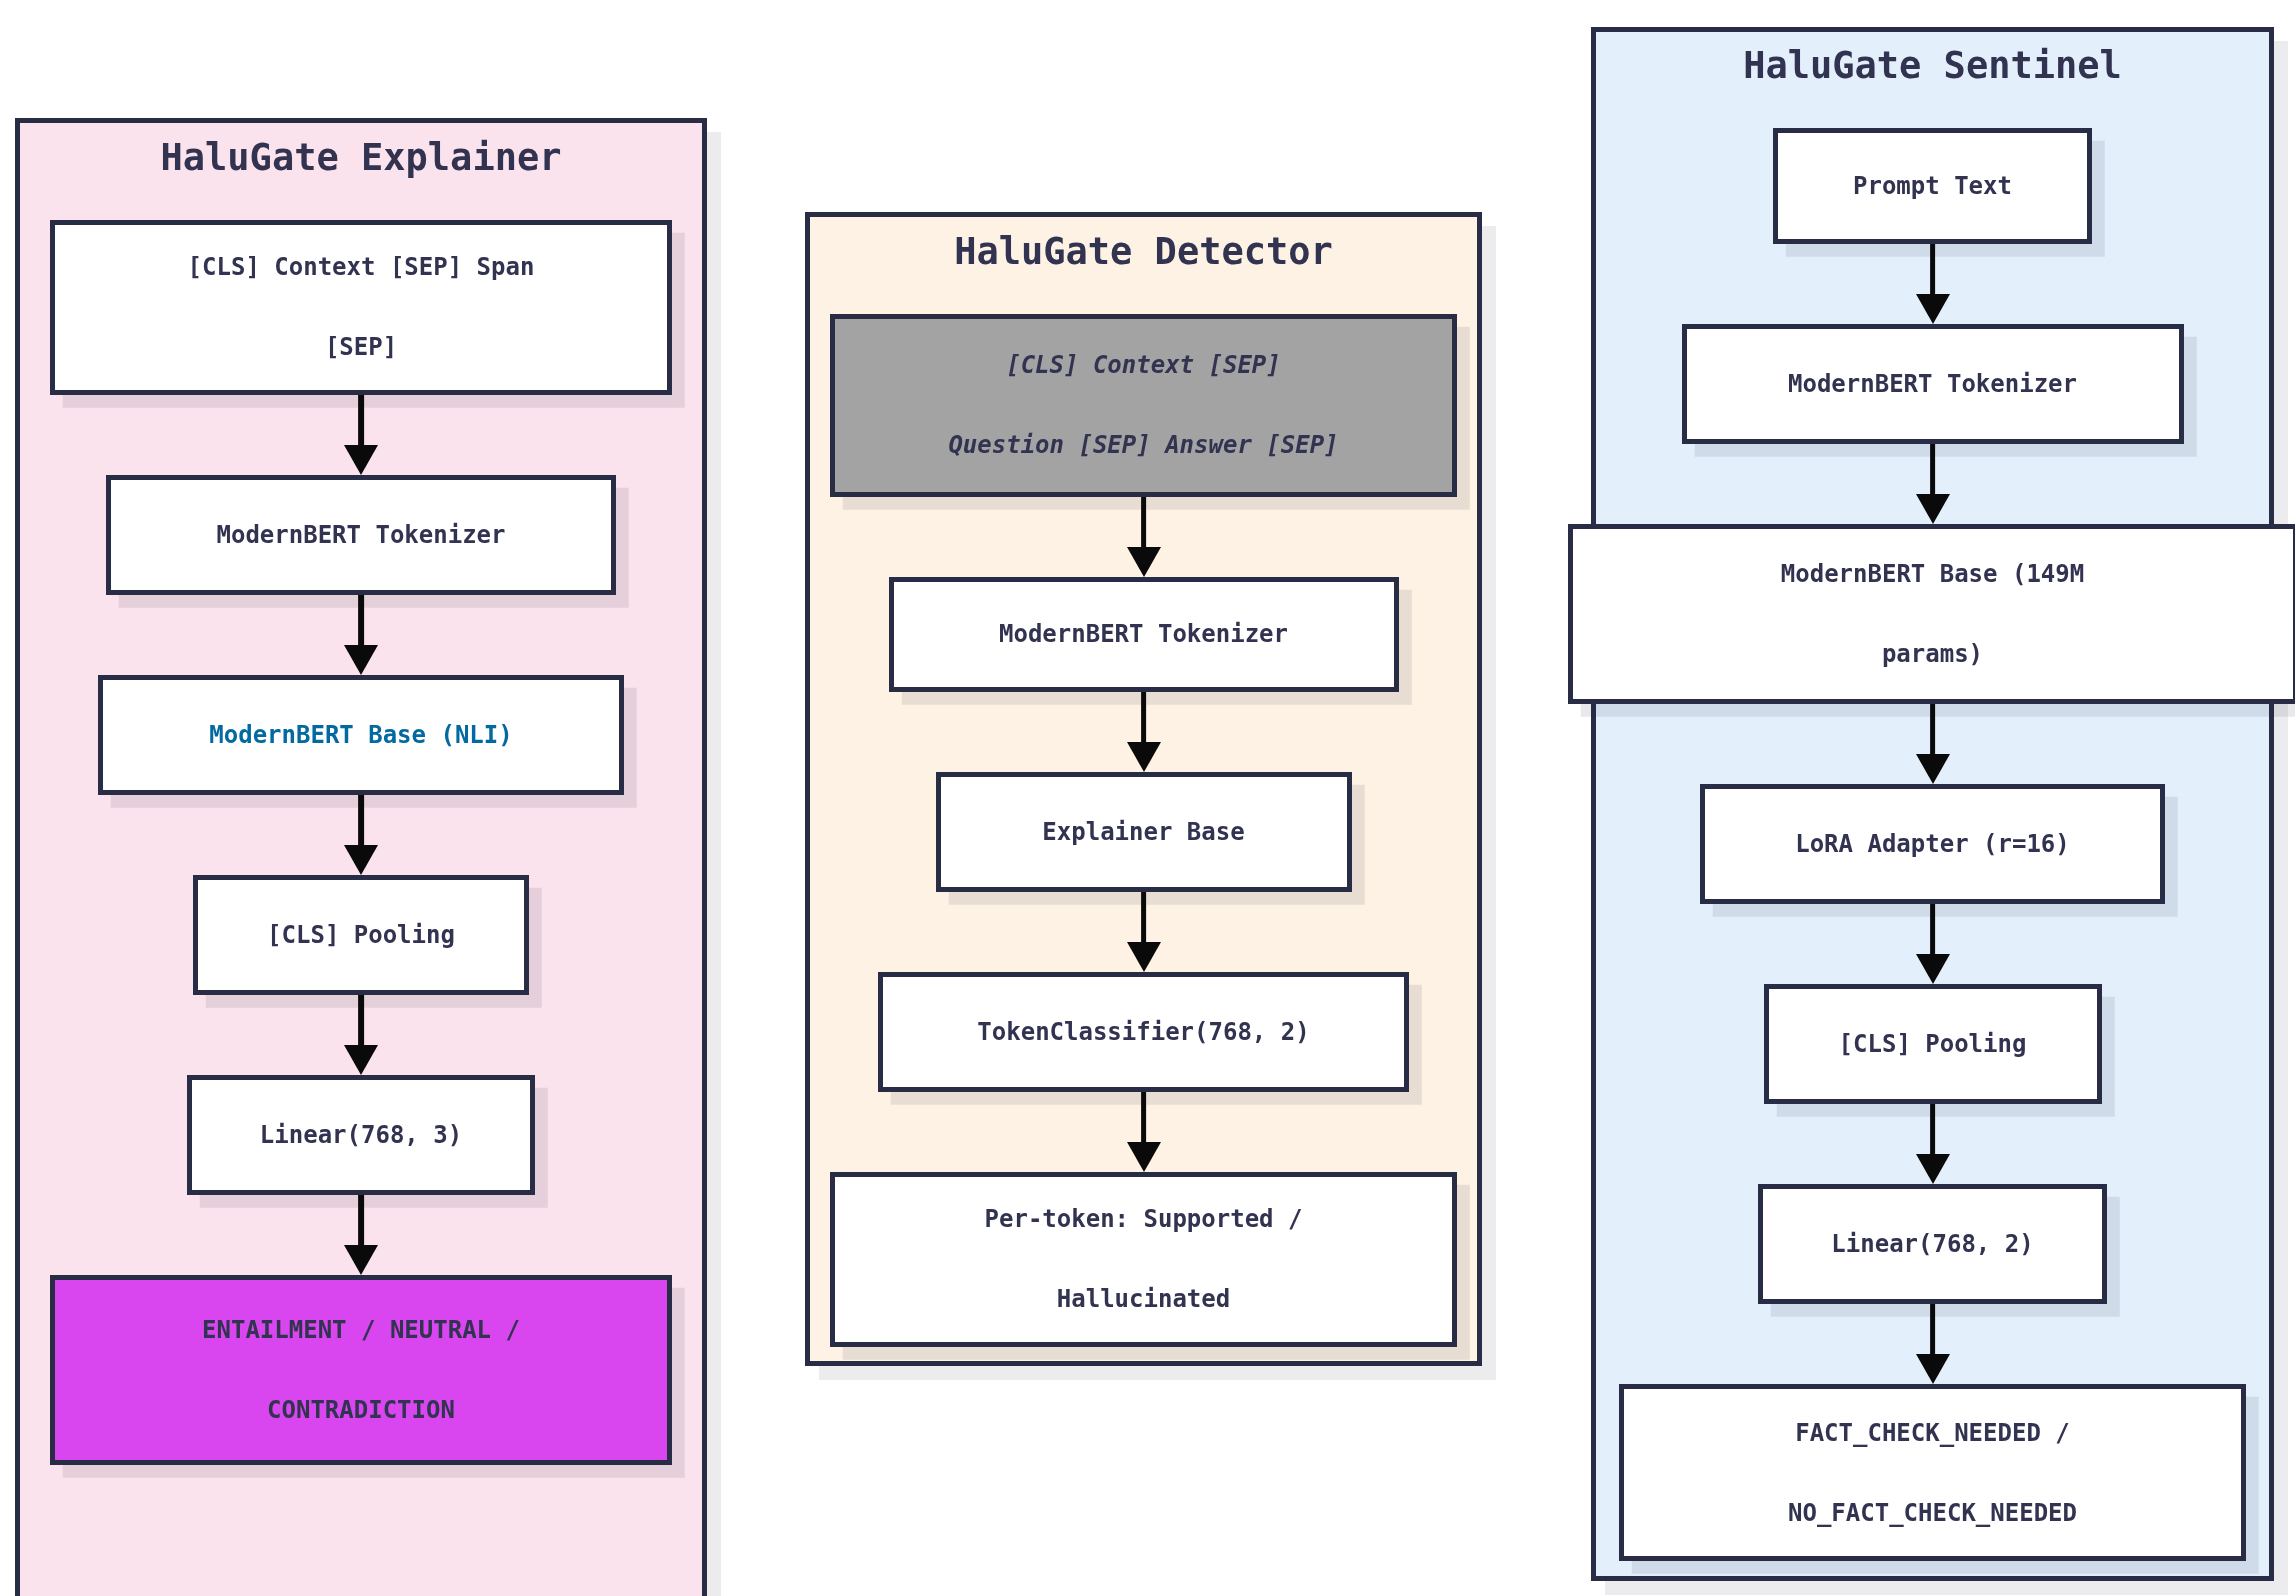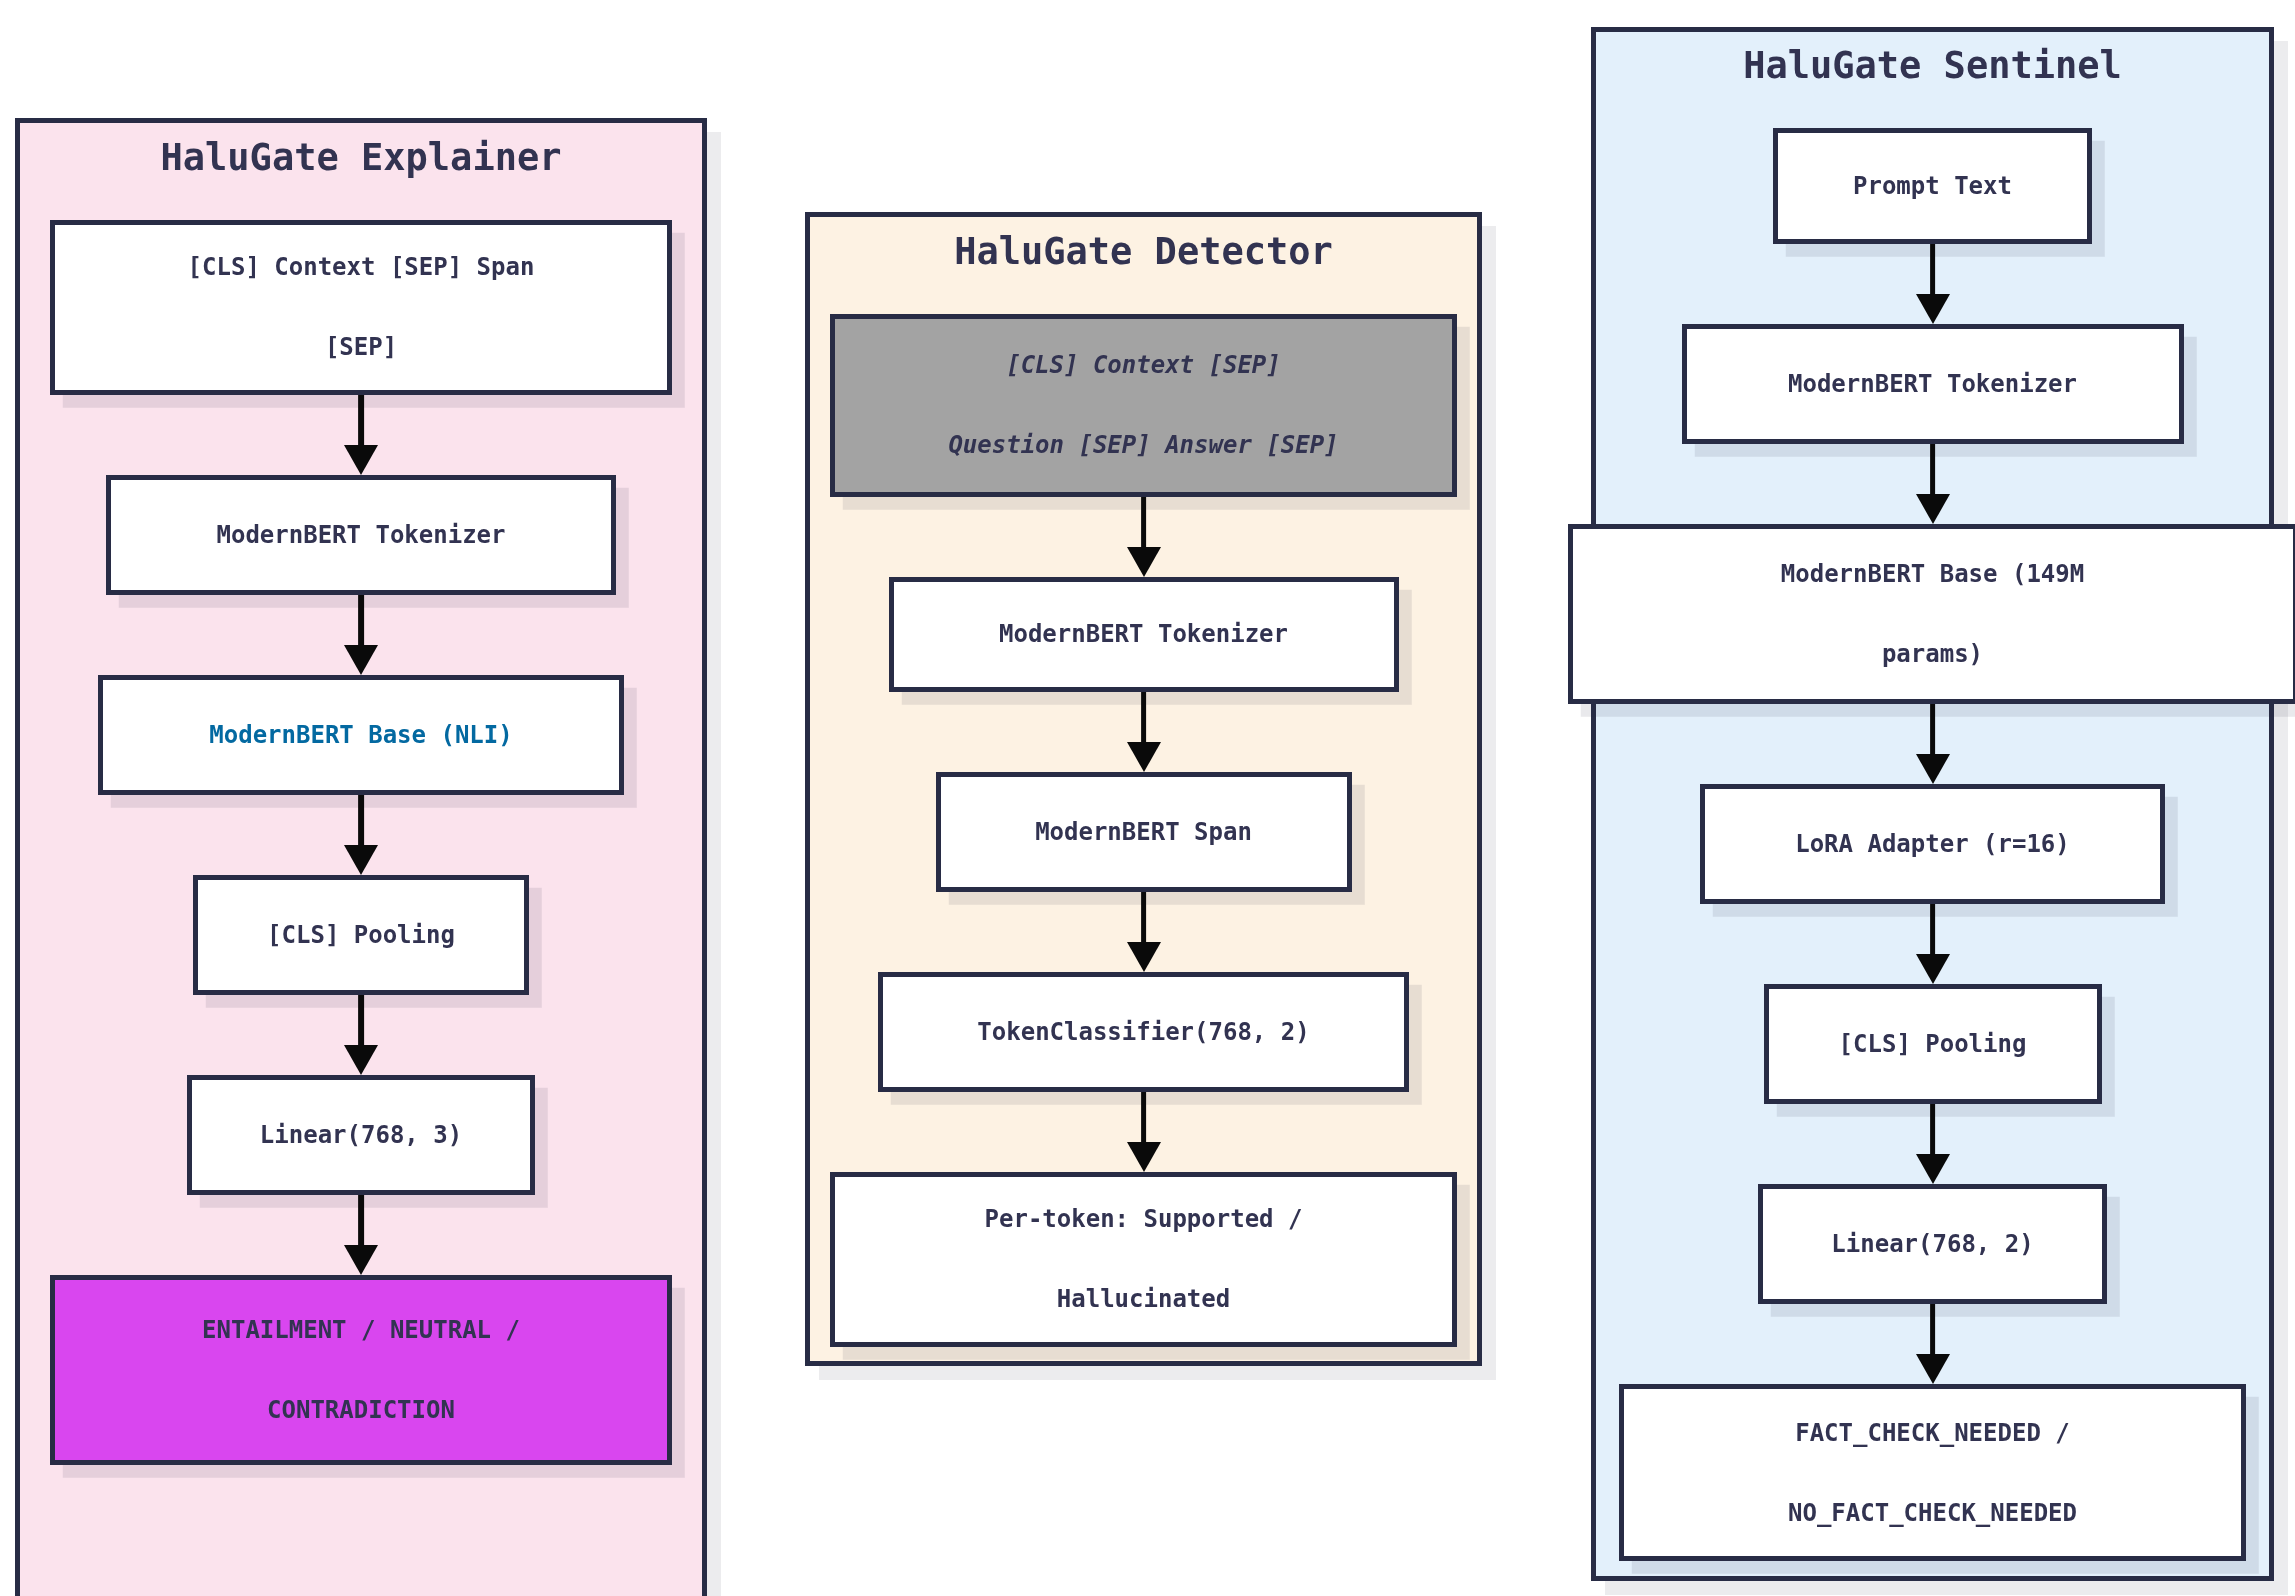--- a/index.html
+++ b/index.html
@@ -107,21 +107,21 @@
 Question [SEP] Answer [SEP]</div>
     <div class="arrow">
       <div class="shaft" style="background: rgb(10, 10, 10);"></div>
       <div class="head" style="border-top-color: rgb(10, 10, 10);"></div>
     </div>
     <div class="node" style="width: 510px; min-height: 115px; background: rgb(255, 255, 255); border-color: rgb(40, 44, 69); color: rgb(50, 51, 81);">ModernBERT Tokenizer</div>
     <div class="arrow">
       <div class="shaft" style="background: rgb(10, 10, 10);"></div>
       <div class="head" style="border-top-color: rgb(10, 10, 10);"></div>
     </div>
-    <div class="node" style="width: 416px; min-height: 120px; background: rgb(255, 255, 255); border-color: rgb(40, 44, 69); color: rgb(50, 51, 81);">ModernBERT Span</div>
+    <div class="node" style="width: 416px; min-height: 120px; background: rgb(255, 255, 255); border-color: rgb(40, 44, 69); color: rgb(50, 51, 81);">Explainer Base</div>
     <div class="arrow">
       <div class="shaft" style="background: rgb(10, 10, 10);"></div>
       <div class="head" style="border-top-color: rgb(10, 10, 10);"></div>
     </div>
     <div class="node" style="width: 531px; min-height: 120px; background: rgb(255, 255, 255); border-color: rgb(40, 44, 69); color: rgb(50, 51, 81);">TokenClassifier(768, 2)</div>
     <div class="arrow">
       <div class="shaft" style="background: rgb(10, 10, 10);"></div>
       <div class="head" style="border-top-color: rgb(10, 10, 10);"></div>
     </div>
     <div class="node" style="width: 627px; min-height: 175px; background: rgb(255, 255, 255); border-color: rgb(40, 44, 69); color: rgb(50, 51, 81);">Per-token: Supported /

